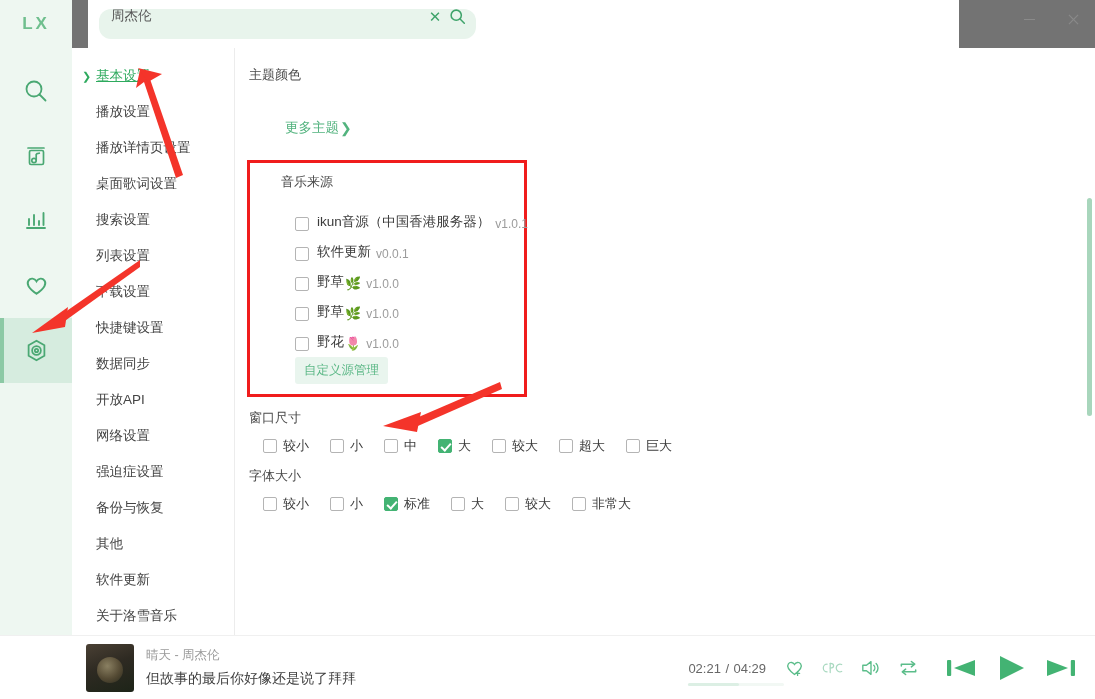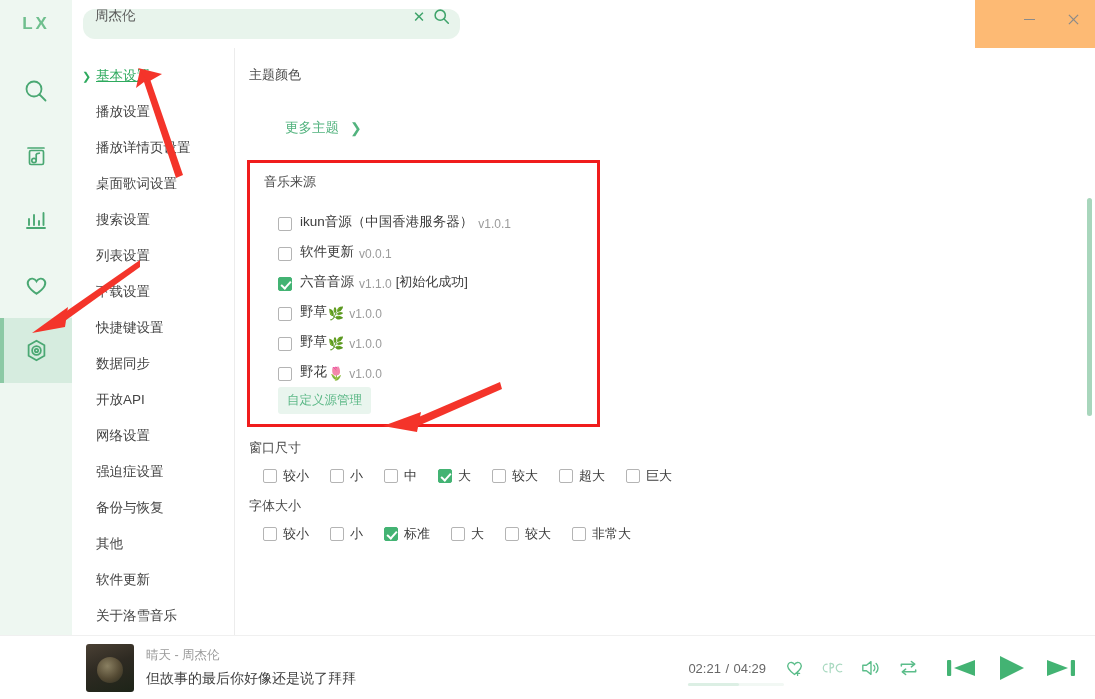--- a/index.html
+++ b/index.html
@@ -10,21 +10,21 @@
     overflow: hidden;
   }
   .app {
     width: 1095px; height: 699px;
     position: relative;
     display: flex;
     flex-direction: column;
   }
 
   
-  .top-row { display: flex; height: 48px; flex: 0 0 48px; background: #fdba74; }
+  .top-row { display: flex; height: 48px; flex: 0 0 48px; background: #737373; gap: 16px; }
   .logo-cell {
     width: 72px; height: 48px;
     background: #eef7f1;
     display: flex; align-items: center; justify-content: center;
   }
   .logo-text {
     color: #6fbf8e; font-size: 17px; font-weight: bold;
     letter-spacing: 3px;
   }
   .search-area {
@@ -121,31 +121,31 @@
     box-shadow: 0 0 0 1px #cfe5d8;
     margin: 0 auto;
     cursor: pointer;
   }
   .swatch-label {
     font-size: 12px; color: #66bd8c; margin-top: 5px;
   }
   .more-theme {
     margin-left: 22px; margin-top: 25px;
     font-size: 13.5px; color: #52b37e; cursor: pointer;
-    display: flex; align-items: center; gap: 11px;
+    display: flex; align-items: center; gap: 1px;
   }
   .more-theme .chev { font-size: 14px; }
 
   
   .source-block {
     position: relative;
     margin-left: -2px;
-    width: 353px;
+    width: 280px;
     border: 3px solid #f01c1c;
-    padding: 10px 0 10px 14px;
+    padding: 10px 0 10px 31px;
     margin-top: 23px;
   }
   .src-list { padding-left: 14px; margin-top: 6px; }
   .src-row {
     display: flex; align-items: flex-end;
     height: 30px; cursor: pointer;
   }
   .cb {
     width: 14px; height: 14px; border: 1.4px solid #b4b4b4;
     border-radius: 2px; background: #ffffff;
@@ -402,26 +402,20 @@
             <span class="src-name">ikun音源（中国香港服务器）</span>
             <span class="src-ver">v1.0.1</span>
           </div>
 
           <div class="src-row">
             <span class="cb"></span>
             <span class="src-name">软件更新</span>
             <span class="src-ver">v0.0.1</span>
           </div>
 
-          <div class="src-row">
-            <span class="cb checked"></span>
-            <span class="src-name">六音音源</span>
-            <span class="src-ver">v1.1.0</span>
-            <span class="src-state">[初始化成功]</span>
-          </div>
 
           <div class="src-row">
             <span class="cb"></span>
             <span class="src-name">野草</span>
             <span class="emoji">🌿</span>
             <span class="src-ver">v1.0.0</span>
           </div>
 
           <div class="src-row">
             <span class="cb"></span>

